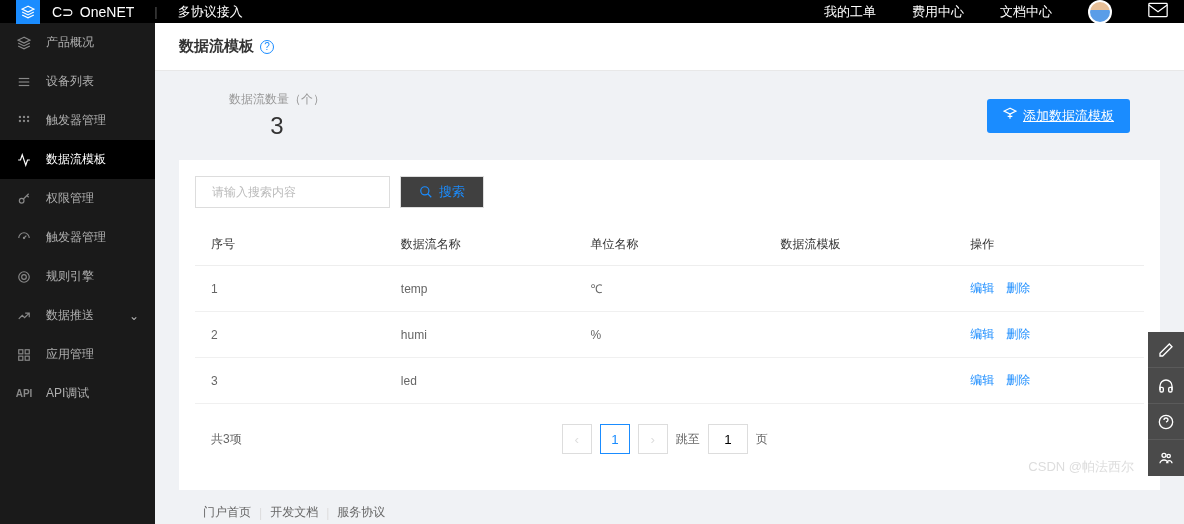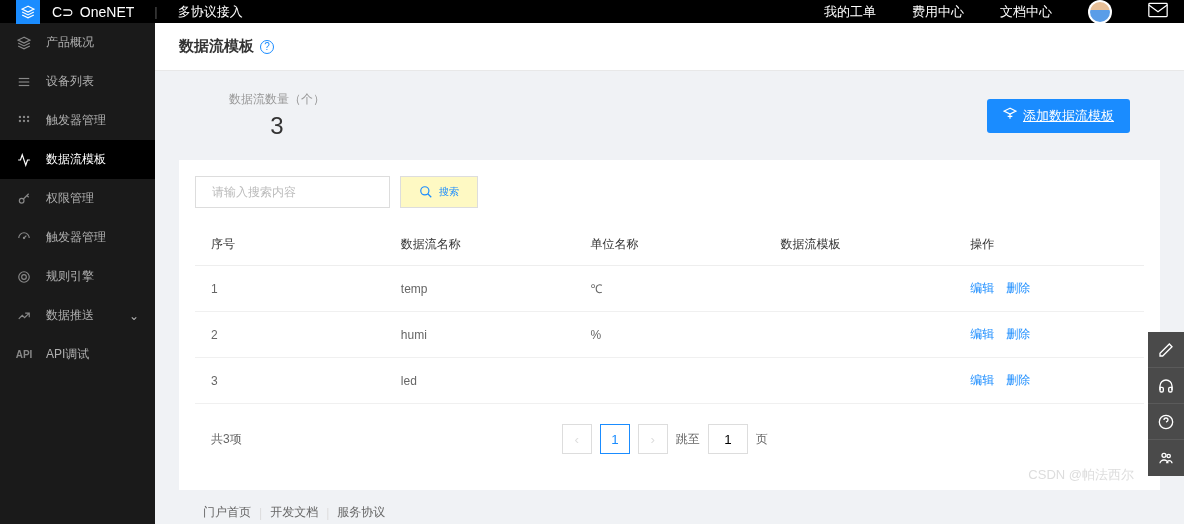--- a/index.html
+++ b/index.html
@@ -35,21 +35,21 @@
     .stats-row { display: flex; justify-content: space-between; align-items: center; padding: 0 30px 20px 50px; }
     .stat-block { text-align: center; }
     .stat-label { color: #999; font-size: 12px; margin-bottom: 4px; }
     .stat-value { font-size: 24px; color: #333; }
     .btn-primary { background: #1a8cff; color: #fff; border: none; padding: 8px 16px; border-radius: 3px; cursor: pointer; font-size: 13px; display: flex; gap: 6px; text-decoration: underline; }
     
     .card { background: #fff; padding: 16px; }
     .search-row { display: flex; gap: 10px; margin-bottom: 16px; }
     .search-input { width: 195px; height: 32px; border: 1px solid #ddd; padding: 0 16px; font-size: 12px; }
     .search-input::placeholder { color: #bbb; }
-    .btn-search { height: 32px; border: 1px solid #ddd; background: #fef9c3; padding: 0 18px; cursor: pointer; display: flex; align-items: center; gap: 6px; color: #1a8cff; font-size: 10px; }
+    .btn-search { height: 32px; border: 1px solid #ddd; background: #404040; padding: 0 18px; cursor: pointer; display: flex; align-items: center; gap: 6px; color: #1a8cff; font-size: 13px; }
     
     .table { width: 100%; border-collapse: collapse; }
     .table th { text-align: left; padding: 12px 16px; font-weight: normal; color: #333; font-size: 12px; border-bottom: 1px solid #eee; }
     .table td { padding: 14px 16px; border-bottom: 1px solid #f0f0f0; font-size: 12px; color: #666; }
     .action-link { color: #1a8cff; cursor: pointer; margin-right: 12px; }
     
     .pagination { display: flex; align-items: center; padding: 20px 16px; font-size: 12px; color: #666; }
     .page-total { margin-right: auto; }
     .page-controls { display: flex; align-items: center; gap: 8px; margin: 0 auto; }
     .page-btn { width: 30px; height: 30px; border: 1px solid #ddd; background: #fff; display: flex; align-items: center; justify-content: center; cursor: pointer; color: #999; }
@@ -57,21 +57,21 @@
     .page-btn.disabled { color: #ddd; cursor: not-allowed; }
     .page-jump-input { width: 40px; height: 30px; border: 1px solid #ddd; text-align: center; }
     
     .footer-links { padding: 14px 24px; font-size: 12px; color: #666; display: flex; gap: 8px; align-items: center; }
     .footer-links span.divider { color: #ddd; }
     
     .float-toolbar { position: fixed; right: 0; top: 332px; background: #4a4a4a; display: flex; flex-direction: column; }
     .float-item { width: 36px; height: 36px; display: flex; align-items: center; justify-content: center; color: #fff; border-bottom: 1px solid #5a5a5a; cursor: pointer; }
     .float-item:last-child { border-bottom: none; }
     
-    .watermark { position: fixed; bottom: 40px; right: 50px; color: #ddd; font-size: 13px; pointer-events: none; }
+    .watermark { position: fixed; bottom: 48px; right: 50px; color: #ddd; font-size: 13px; pointer-events: none; }
   </style>
 </head>
 <body>
 
 <div class="header">
   <div class="header-logo">
     <div class="logo-cube">
       <svg viewBox="0 0 24 24" fill="none" stroke="#fff" stroke-width="2">
           <path d="M12 2L2 7l10 5 10-5-10-5zM2 17l10 5 10-5M2 12l10 5 10-5"></path>
         </svg>
@@ -169,20 +169,31 @@
         <span>规则引擎</span>
       </div>
       <div class="sidebar-item">
         <span class="icon">
           <svg width="14" height="14" viewBox="0 0 24 24" fill="none" stroke="currentColor" stroke-width="2">
             <path d="M3 17l6-6 4 4 8-8M14 7h7v7"></path>
           </svg>
         </span>
         <span>数据推送</span>
         <span class="chevron">⌄</span>
+      </div>
+      <div class="sidebar-item">
+        <span class="icon">
+          <svg width="14" height="14" viewBox="0 0 24 24" fill="none" stroke="currentColor" stroke-width="2">
+            <rect x="3" y="3" width="7" height="7"></rect>
+            <rect x="14" y="3" width="7" height="7"></rect>
+            <rect x="3" y="14" width="7" height="7"></rect>
+            <rect x="14" y="14" width="7" height="7"></rect>
+          </svg>
+        </span>
+        <span>应用管理</span>
       </div>
       <div class="sidebar-item">
         <span class="icon">
           <span style="font-size:10px;font-weight:bold">API</span>
         </span>
         <span>API调试</span>
       </div>
     </div>
 
   <div class="main">

